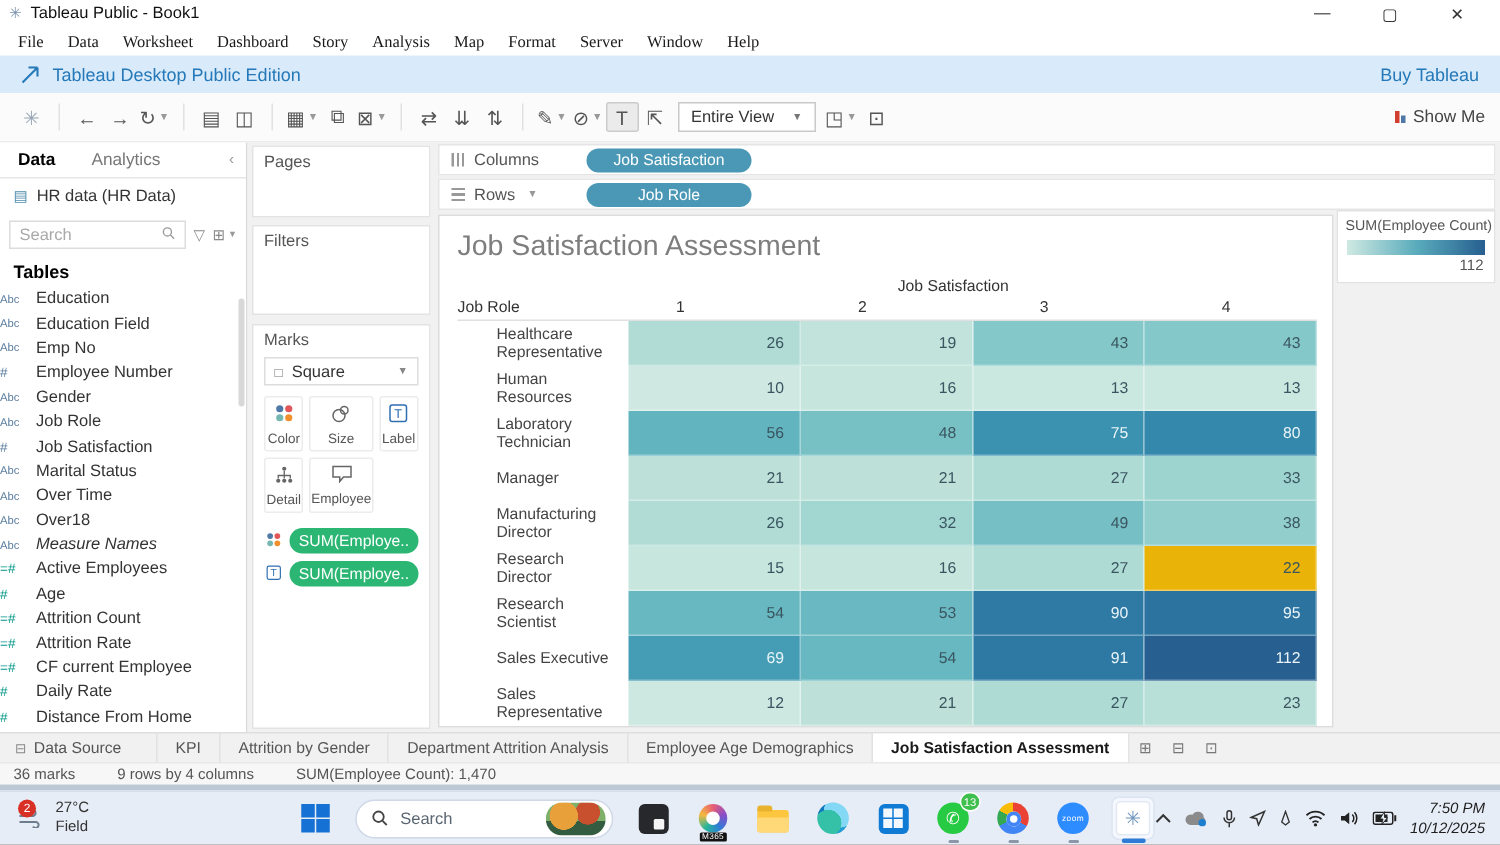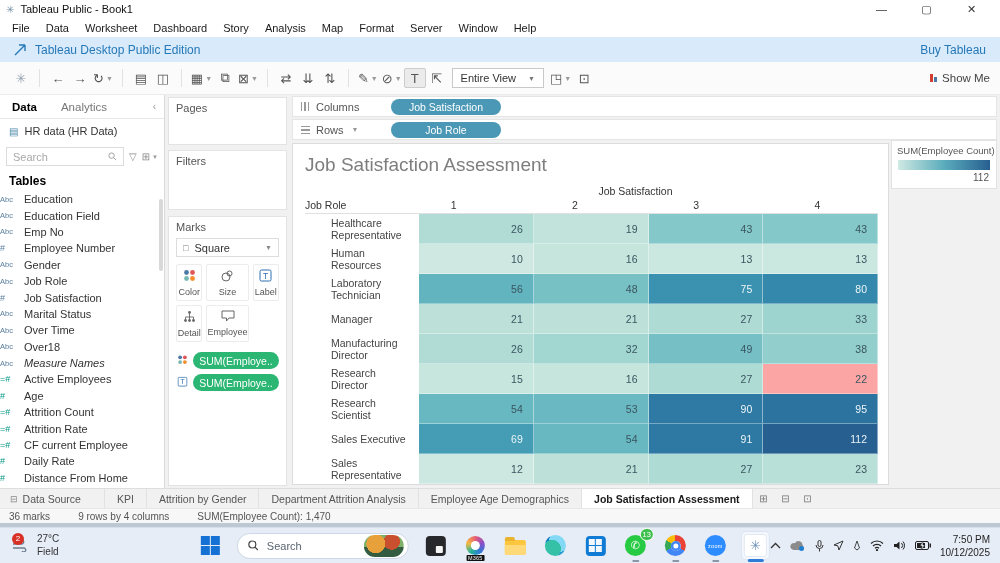--- a/index.html
+++ b/index.html
@@ -7,21 +7,21 @@
   .screen{width:1000px;height:563px;position:relative;font-family:"Liberation Sans",sans-serif;background:#fff;overflow:hidden;}
 
   
   .titlebar{height:18px;display:flex;align-items:center;padding:0 6px;font-size:11px;color:#111;background:#fff;}
   .titlebar .appico{color:#7a93ad;font-size:10px;margin-right:6px;}
   .win-controls{margin-left:auto;display:flex;}
   .win-btn{width:45px;text-align:center;color:#333;font-size:11px;cursor:default;}
 
   
   .menubar{height:19px;display:flex;align-items:center;font-size:11px;color:#1a1a1a;background:#fff;padding-left:4px;}
-  .menu-item{padding:0 8px;}
+  .menu-item{padding:0 8px;font-family:Liberation Serif, serif;}
 
   
   .banner{height:25px;background:#d9eafa;display:flex;align-items:center;padding:0 14px;font-size:12px;color:#2579b8;}
   .banner .bic{margin-right:9px;display:flex;}
   .banner .buy{margin-left:auto;}
 
   
   .toolbar{height:33px;background:#fbfbfb;display:flex;align-items:center;padding:0 10px;color:#555;border-bottom:1px solid #ececec;}
   .tb-ic{min-width:22px;text-align:center;font-size:13px;padding:2px 2px;display:flex;align-items:center;justify-content:center;gap:2px;}
   .tb-ic .c{font-size:7px;color:#999;}
@@ -133,21 +133,21 @@
   .folder::after{content:"";position:absolute;left:0;right:0;bottom:0;height:10px;background:#ffd978;border-radius:0 0 2px 2px;}
   .edge{width:21px;height:21px;border-radius:50%;background:radial-gradient(circle at 35% 65%,#35c1a8 0 45%,transparent 46%),radial-gradient(circle at 70% 30%,#83d9f5 0 50%,transparent 51%),linear-gradient(135deg,#0b6fb8,#2aa7d8);}
   .store{width:20px;height:20px;border-radius:4px;background:#0f7bd4;display:grid;grid-template-columns:6px 6px;grid-template-rows:6px 6px;gap:1.5px;align-content:center;justify-content:center;}
   .store i{background:#fff;opacity:.95;}
   .wa{width:21px;height:21px;border-radius:50%;background:#27ca43;color:#fff;display:flex;align-items:center;justify-content:center;font-size:11px;}
   .wa-badge{position:absolute;top:-4px;right:-5px;background:#3fbf4e;border:1px solid #fff;color:#fff;border-radius:7px;min-width:14px;height:13px;font-size:7.5px;display:flex;align-items:center;justify-content:center;padding:0 2px;}
   .chrome{width:21px;height:21px;border-radius:50%;background:conic-gradient(#ea4335 0 120deg,#4285f4 120deg 240deg,#34a853 240deg 300deg,#fbbc05 300deg 360deg);position:relative;}
   .chrome::after{content:"";position:absolute;inset:5.5px;background:#fff;border-radius:50%;box-shadow:inset 0 0 0 2.5px #4285f4;}
   .zoomic{width:21px;height:21px;border-radius:50%;background:#2d8cff;color:#fff;display:flex;align-items:center;justify-content:center;font-size:5.5px;letter-spacing:.3px;}
   .tabico{width:23px;height:23px;background:#fff;border-radius:3px;display:flex;align-items:center;justify-content:center;color:#6f94bd;font-size:13px;border:1px solid #e3e9f2;}
-  .tray{margin-left:auto;display:flex;align-items:center;gap:9px;padding-right:10px;color:#3a3a3a;}
+  .tray{margin-left:auto;display:flex;align-items:center;gap:9px;padding-right:10px;color:#3a3a3a;font-style:italic;}
   .tray svg{display:block;}
   .clock{text-align:right;font-size:10px;color:#1f1f1f;line-height:1.3;}
 </style>
 </head>
 <body>
 
 <div class="screen">
 
   <div class="titlebar">
     <span class="appico">✳</span>
@@ -507,21 +507,21 @@
               <span class="cell" style="background: rgb(176, 220, 213); color: rgb(58, 85, 96);">26</span>
               <span class="cell" style="background: rgb(161, 214, 209); color: rgb(58, 85, 96);">32</span>
               <span class="cell" style="background: rgb(117, 191, 197); color: rgb(58, 85, 96);">49</span>
               <span class="cell" style="background: rgb(145, 206, 204); color: rgb(58, 85, 96);">38</span>
             </div>
             <div class="grid-row">
               <span class="rlabel">Research Director</span>
               <span class="cell" style="background: rgb(199, 230, 222); color: rgb(58, 85, 96);">15</span>
               <span class="cell" style="background: rgb(197, 229, 221); color: rgb(58, 85, 96);">16</span>
               <span class="cell" style="background: rgb(174, 219, 212); color: rgb(58, 85, 96);">27</span>
-              <span class="cell" style="background: #fca5a5; color: rgb(58, 85, 96);">22</span>
+              <span class="cell" style="background: #eab308; color: rgb(58, 85, 96);">22</span>
             </div>
             <div class="grid-row">
               <span class="rlabel">Research Scientist</span>
               <span class="cell" style="background: rgb(103, 184, 193); color: rgb(58, 85, 96);">54</span>
               <span class="cell" style="background: rgb(106, 185, 194); color: rgb(58, 85, 96);">53</span>
               <span class="cell" style="background: rgb(46, 122, 164); color: rgb(234, 244, 248);">90</span>
               <span class="cell" style="background: rgb(44, 115, 160); color: rgb(234, 244, 248);">95</span>
             </div>
             <div class="grid-row">
               <span class="rlabel">Sales Executive</span>

